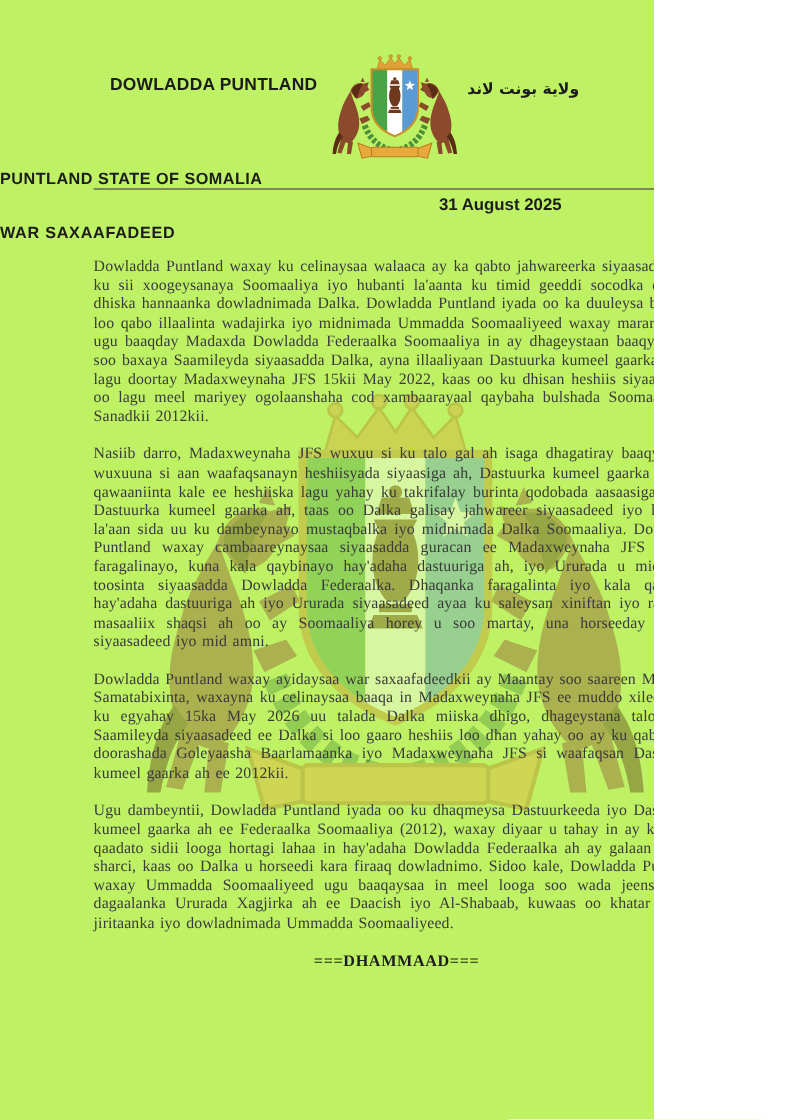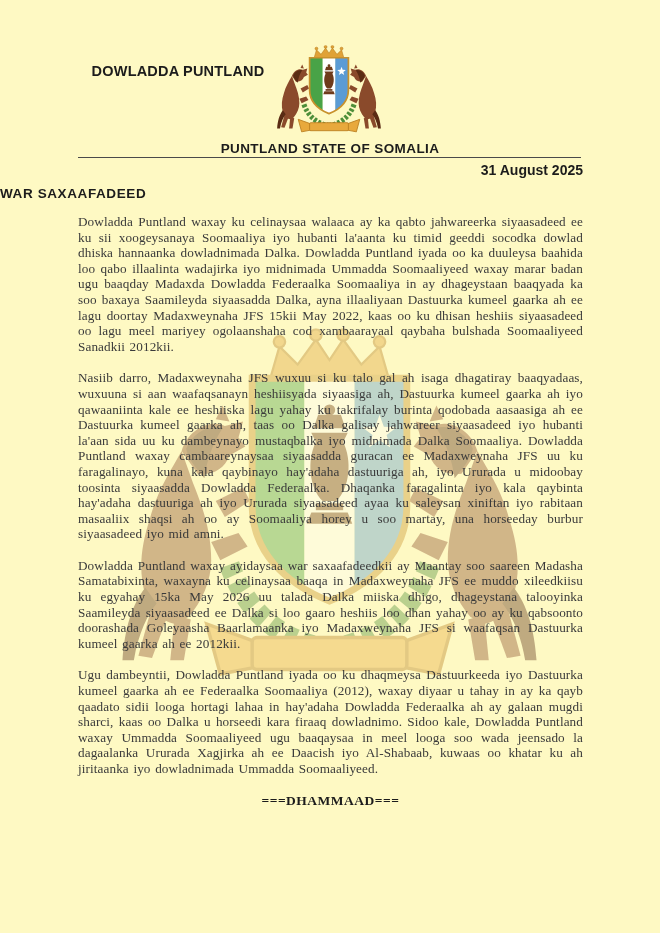--- a/index.html
+++ b/index.html
@@ -1,21 +1,21 @@
 <!DOCTYPE html>
 <html><head>
 <meta charset="utf-8">
 <style>
   * { box-sizing: border-box; }
   html, body { margin: 0; padding: 0; background: #ffffff; }
   .page {
     position: relative;
-    width: 660px;
+    width: 545px;
     height: 933px;
-    background: #fef9c3;
+    background: #bef264;
     font-family: "Liberation Sans", sans-serif;
     color: #2f2f2f;
     overflow: hidden;
   }
   .content { position: relative; z-index: 1; }
   .watermark {
     position: absolute;
     left: 102px;
     top: 328px;
     width: 455px;
@@ -54,21 +54,20 @@
     font-weight: bold;
     font-size: 13px;
     line-height: 21px;
     color: #1c1c1c;
   }
   .state-title {
     position: absolute;
     top: 141px;
     left: 0;
     width: 100%;
-    text-align: center;
     font-weight: bold;
     font-size: 13.5px;
     letter-spacing: 0.4px;
     color: #1c1c1c;
   }
   .rule {
     position: absolute;
     top: 157px;
     left: 78px;
     width: 503px;
@@ -190,20 +189,21 @@
       <div>DOWLADDA PUNTLAND</div>
     </div>
 
     <div class="emblem-box">
       <svg width="114" height="95" viewBox="0 0 200 166">
           <use href="#emblem"></use>
         </svg>
     </div>
 
     <div class="arabic-name">
+      <div>ولاية بونت لاند</div>
     </div>
 
     <div class="state-title">PUNTLAND STATE OF SOMALIA</div>
 
     <hr class="rule">
 
     <div class="date-line">31 August 2025</div>
 
     <div class="doc-title">WAR SAXAAFADEED</div>
 

